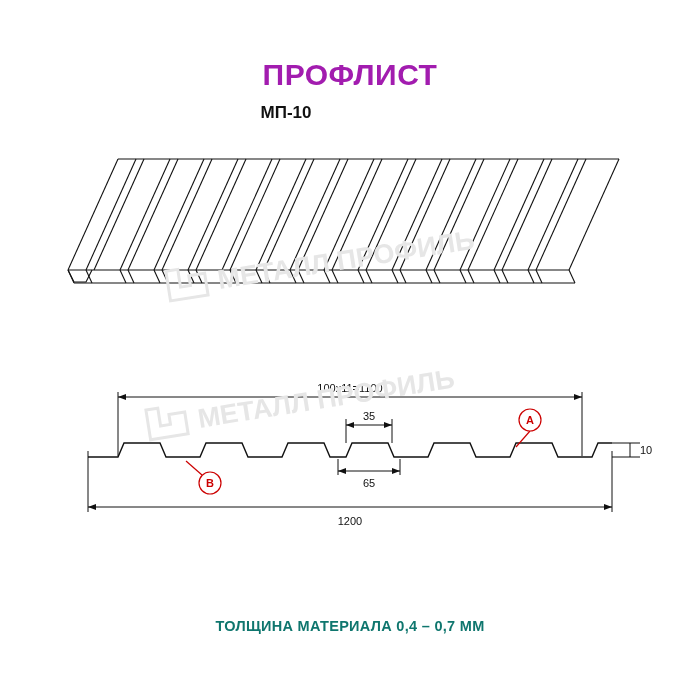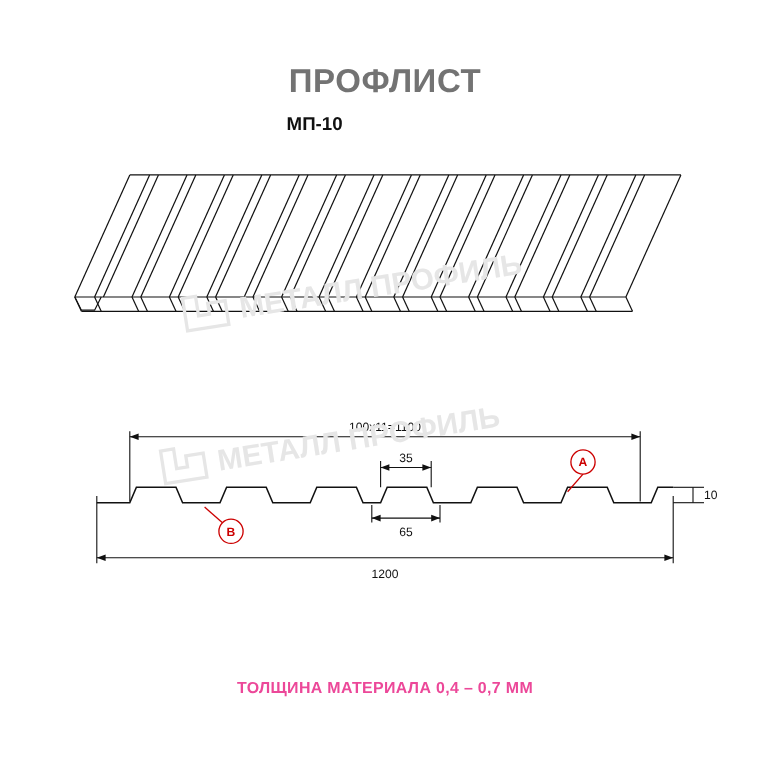--- a/index.html
+++ b/index.html
@@ -22,42 +22,42 @@
   }
   .title {
     position: absolute;
     top: 58px;
     left: 0;
     width: 700px;
     text-align: center;
     font-size: 30px;
     font-weight: bold;
     letter-spacing: 0.5px;
-    color: #737373;
+    color: #a21caf;
   }
   .subtitle {
     position: absolute;
     top: 103px;
     left: 0;
     width: 572px;
     text-align: center;
     font-size: 17px;
     font-weight: bold;
     color: #111111;
   }
   .footnote {
     position: absolute;
     top: 618px;
     left: 0;
     width: 700px;
     text-align: center;
     font-size: 14.5px;
     font-weight: bold;
     letter-spacing: 0.3px;
-    color: #ec4899;
+    color: #0f766e;
   }
   .iso-wrap {
     position: absolute;
     top: 138px;
     left: 40px;
     width: 620px;
     height: 170px;
   }
   .section-wrap {
     position: absolute;

